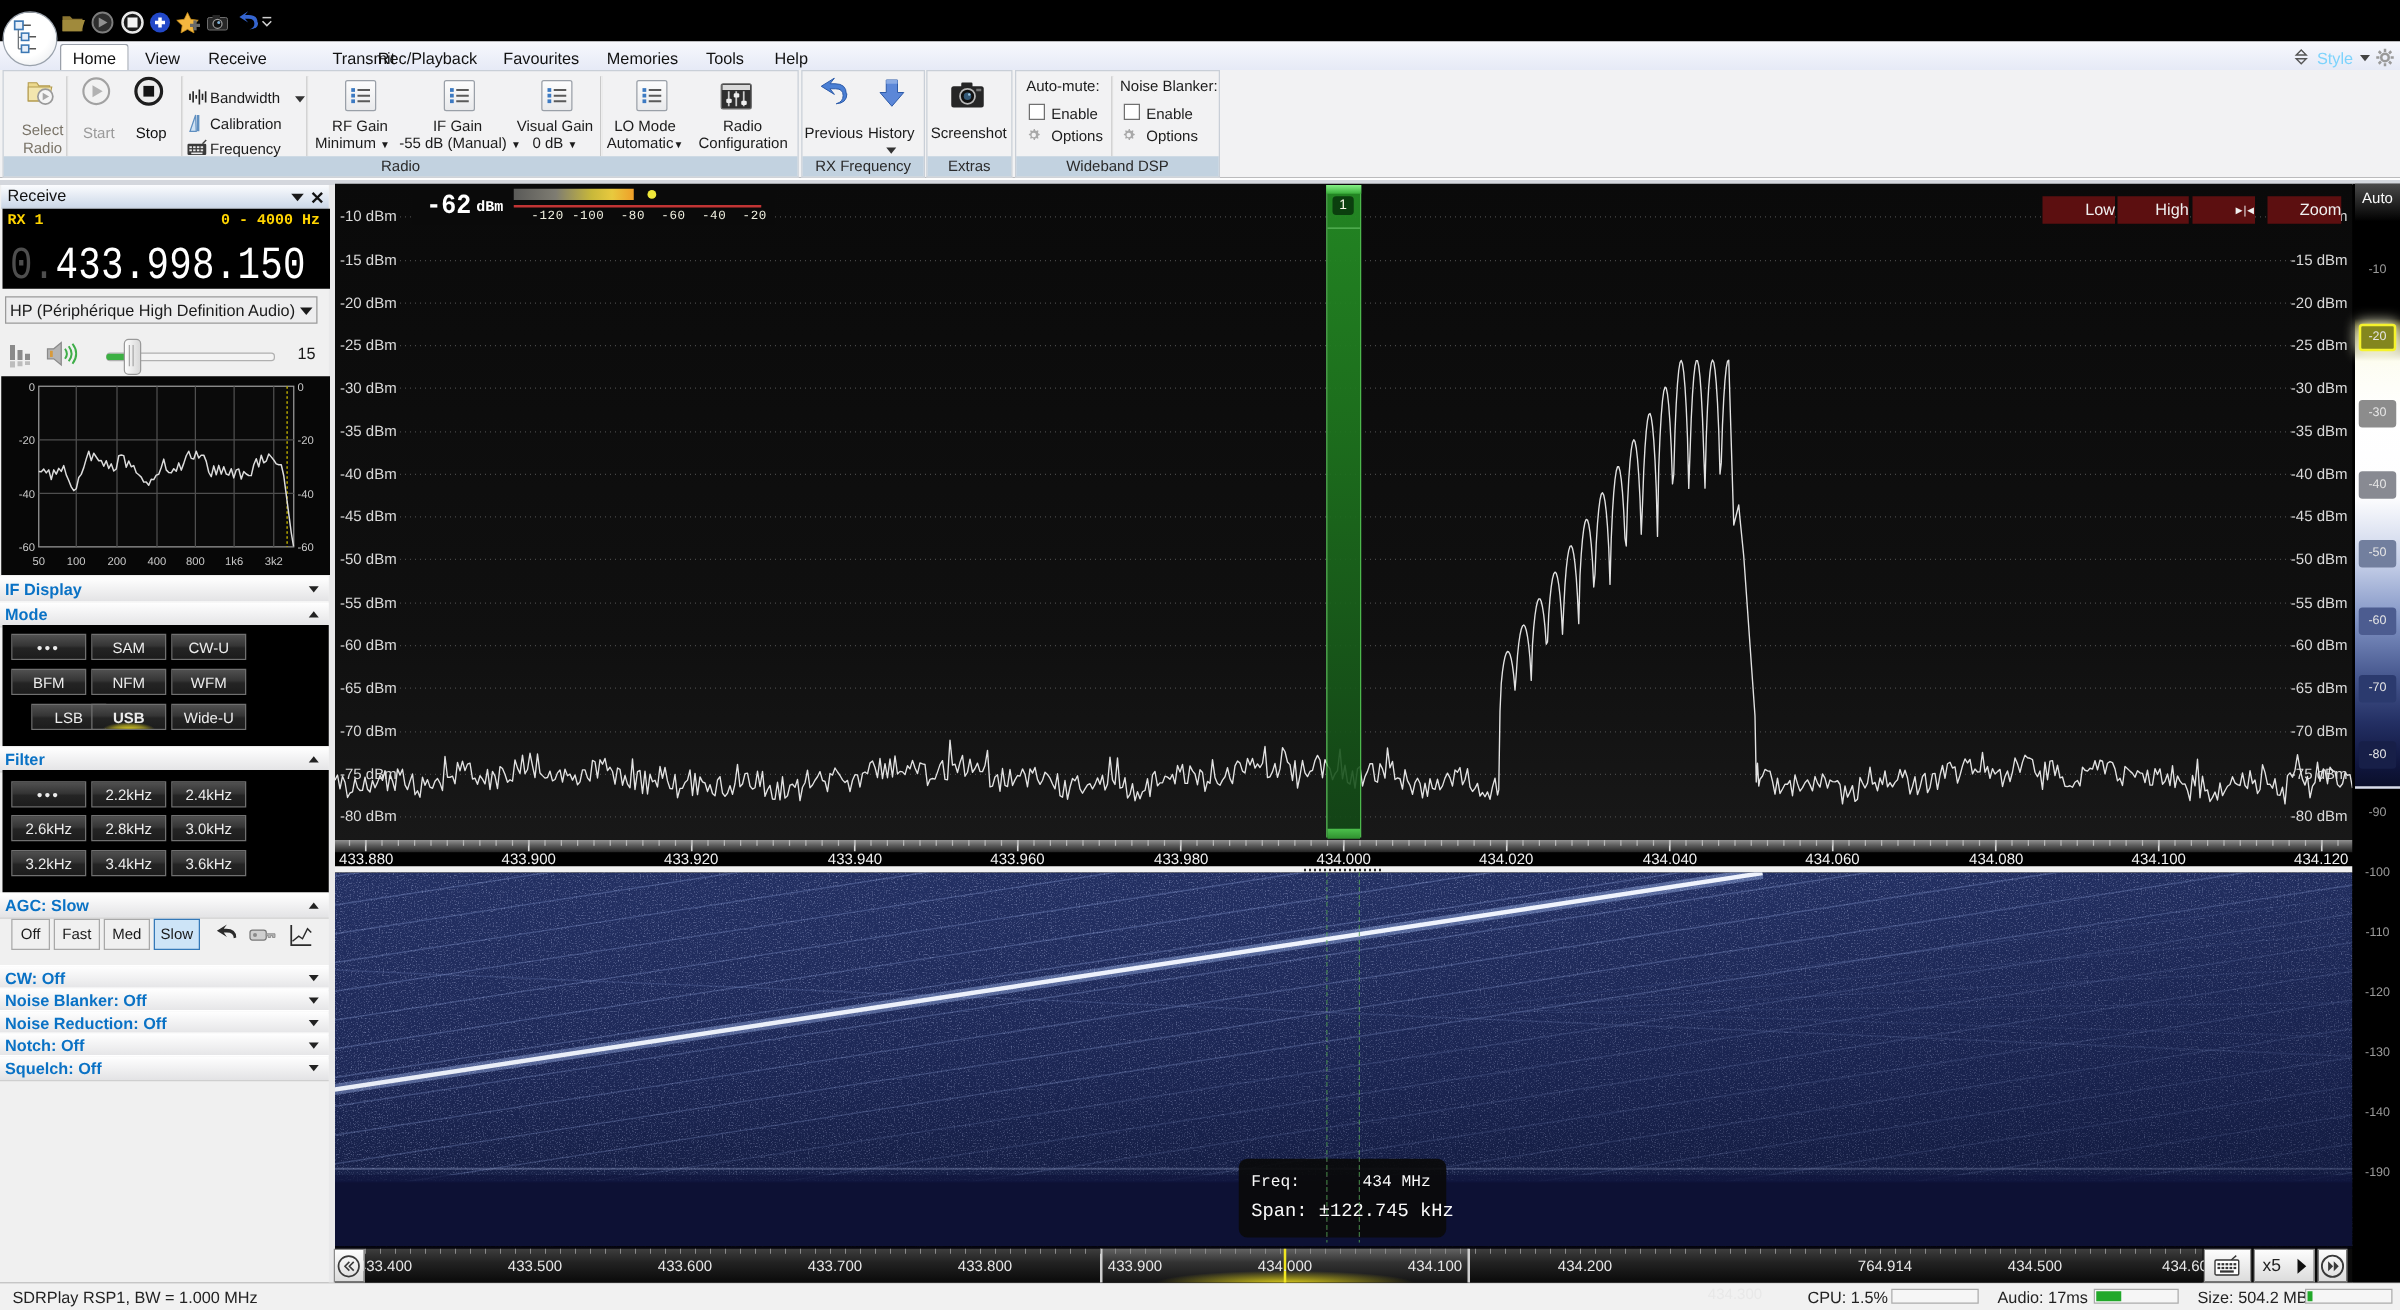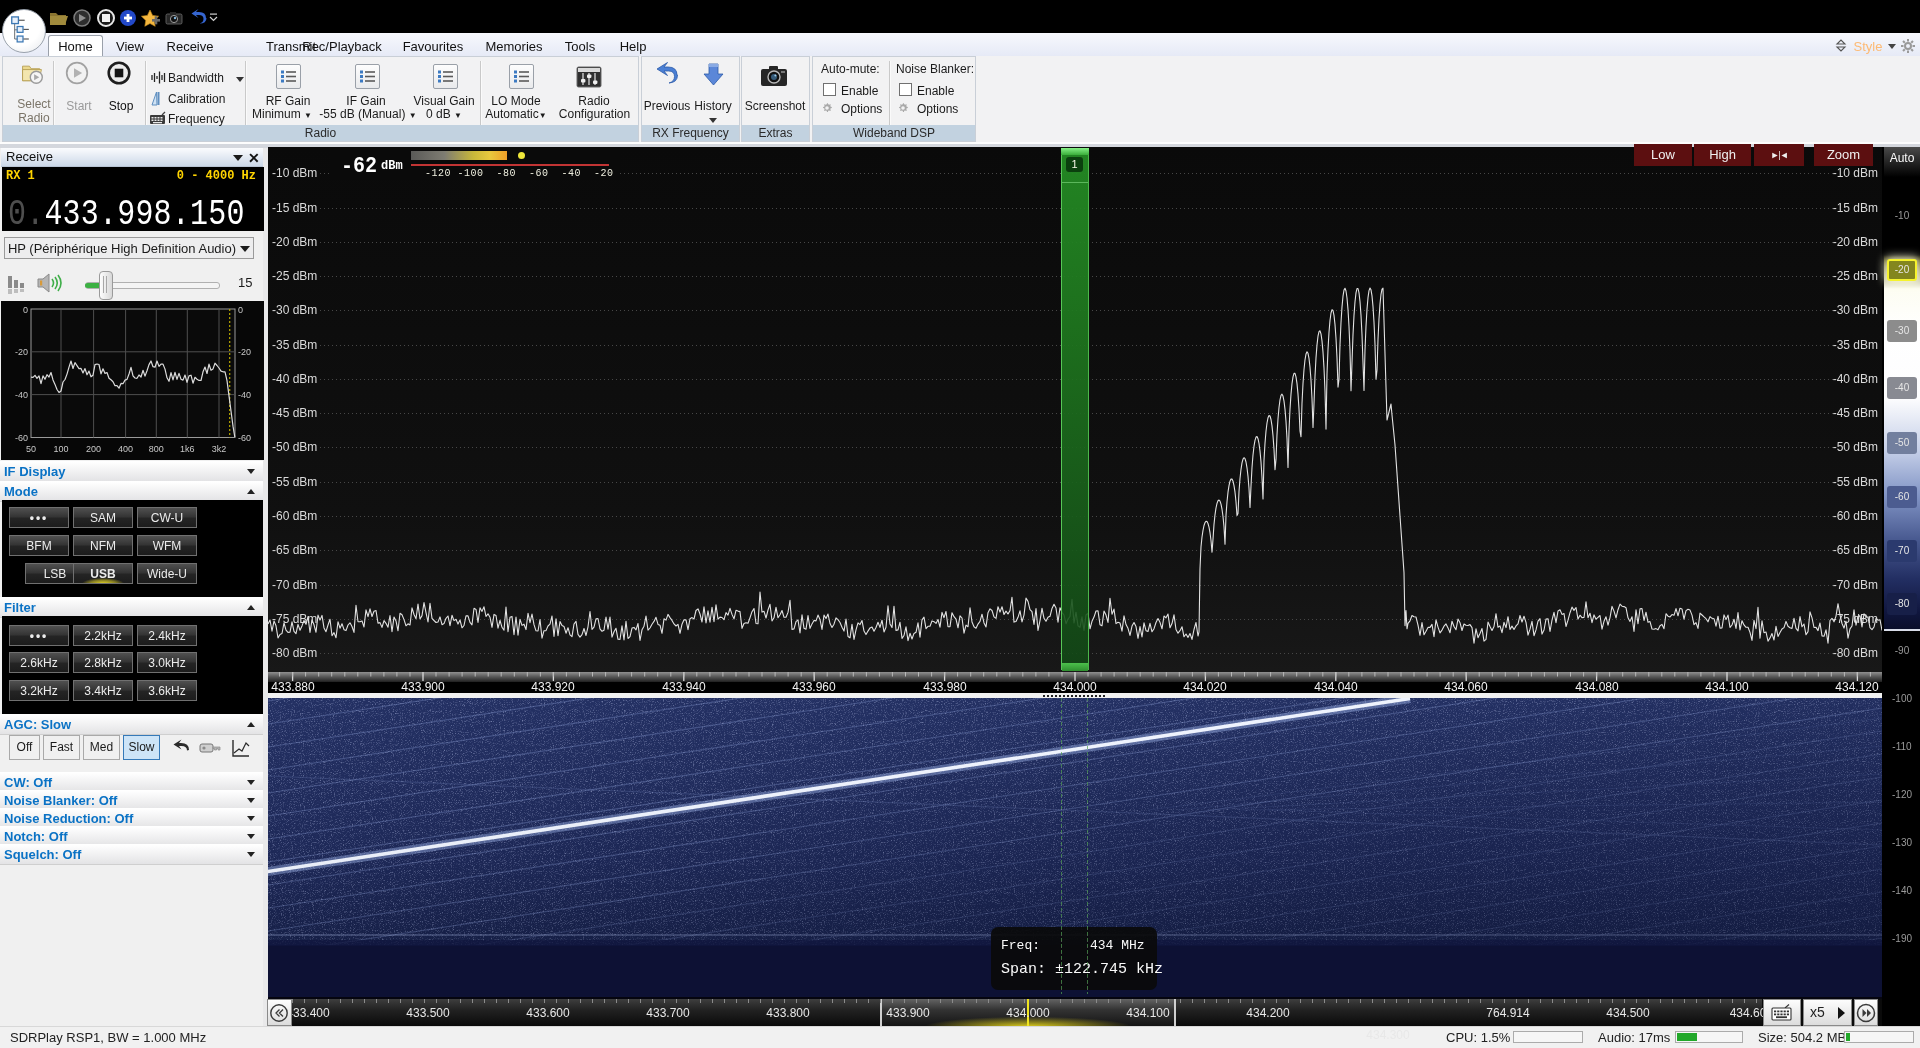--- a/index.html
+++ b/index.html
@@ -20,21 +20,21 @@
 .hdr span{padding-left:4px}
 .caret{position:absolute;right:8px;top:7px;width:0;height:0;border-left:4px solid transparent;border-right:4px solid transparent}
 .cardn{border-top:5px solid #222}
 .carup{border-bottom:5px solid #222}
 .mbtn{position:absolute;width:60px;height:21px;background:linear-gradient(#505050,#353535 45%,#242424 55%,#1c1c1c);border:1px solid #707070;color:#ececec;font-size:12px;text-align:center;line-height:20px;box-sizing:border-box}
 .agcb{position:absolute;height:25px;background:#f0f0f0;border:1px solid #a9a9a9;color:#1a1a1a;font-size:12px;text-align:center;line-height:23px;box-sizing:border-box}
 .navlbl{position:absolute;top:9px;height:14px;line-height:14px;font-size:12px;color:#e8e8e8;width:70px;text-align:center}
 .chip{position:absolute;left:1887px;width:30px;height:22px;border-radius:3px;font-size:10px;color:#e6e6e6;text-align:center;line-height:22px;font-family:"Liberation Sans",sans-serif}
 .sclbl{position:absolute;left:1887px;width:30px;height:12px;font-size:10px;color:#9a9a9a;text-align:center;font-family:"Liberation Sans",sans-serif}
 .fsl{position:absolute;top:0;width:70px;text-align:center;font-size:12px;color:#f2f2f2;height:11px;line-height:11px}
-.redb{position:absolute;top:144px;height:22px;background:#5c0f10;color:#efefef;font-size:13px;text-align:center;line-height:22px}
+.redb{position:absolute;top:157px;height:22px;background:#5c0f10;color:#efefef;font-size:13px;text-align:right;line-height:22px}
 </style></head>
 <body class="s">
 
 <div class="a" style="left:0;top:0;width:1920px;height:33px;background:#000"></div>
 
 <svg class="a" style="left:48px;top:8px" width="170" height="20" viewBox="0 0 170 20">
   <path d="M2 5 l6 0 2 2 8 0 0 10 -16 0 z" fill="#8a7430"></path>
   <path d="M2 8 l18 0 -3 9 -15 0 z" fill="#a08a3c"></path>
   <circle cx="34" cy="10" r="8" fill="#2e2e2e" stroke="#7d7d7d" stroke-width="1.5"></circle>
   <path d="M31 6 l7 4 -7 4 z" fill="#909090"></path>
@@ -63,21 +63,21 @@
 <div class="tab" style="left:228px;width:62px;margin-left:32px;">Transmit</div>
 <div class="tab" style="left:298px;width:88px;">Rec/Playback</div>
 <div class="tab" style="left:396px;width:74px;">Favourites</div>
 <div class="tab" style="left:479px;width:70px;">Memories</div>
 <div class="tab" style="left:557px;width:46px;">Tools</div>
 <div class="tab" style="left:611px;width:44px;">Help</div>
 
 <svg class="a" style="left:1834px;top:38px" width="14" height="15" viewBox="0 0 14 15">
   <path d="M3 6 l4 -4 4 4 z M3 9 l4 4 4 -4 z" fill="none" stroke="#555" stroke-width="1.1"></path>
 </svg>
-<div class="tab" style="left:1850px;width:36px;font-size:13px;color:#fdba74">Style</div>
+<div class="tab" style="left:1850px;width:36px;font-size:13px;color:#7dd3fc">Style</div>
 <div class="a" style="left:1888px;top:44px;width:0;height:0;border-left:4px solid transparent;border-right:4px solid transparent;border-top:5px solid #444"></div>
 <svg class="a" style="left:1900px;top:38px" width="16" height="16" viewBox="0 0 16 16">
   <circle cx="8" cy="8" r="3" fill="none" stroke="#9a9a9a" stroke-width="2"></circle>
   <g stroke="#9a9a9a" stroke-width="2">
       <line x1="8" y1="1" x2="8" y2="3.5"></line>
       <line x1="8" y1="12.5" x2="8" y2="15"></line>
       <line x1="1" y1="8" x2="3.5" y2="8"></line>
       <line x1="12.5" y1="8" x2="15" y2="8"></line>
       <line x1="3" y1="3" x2="4.8" y2="4.8"></line>
       <line x1="11.2" y1="11.2" x2="13" y2="13"></line>

